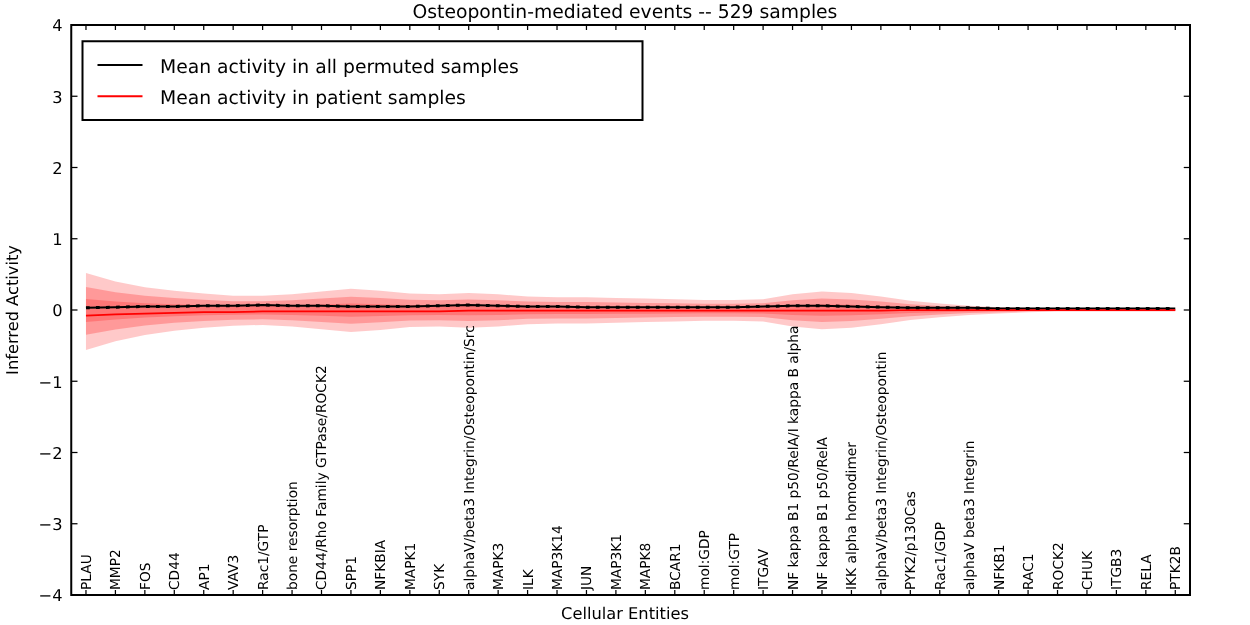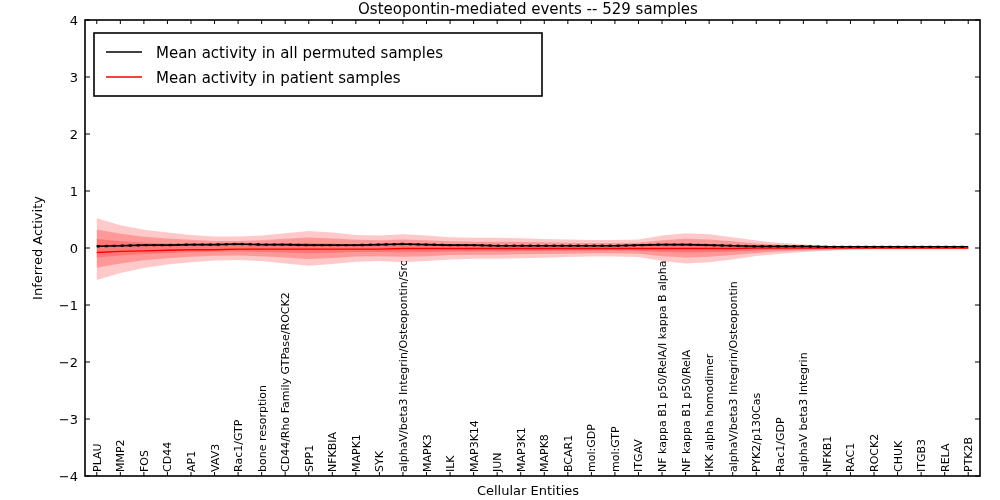--- a/index.html
+++ b/index.html
@@ -1,18 +1,18 @@
 <!DOCTYPE html>
 <html><head>
 <meta charset="utf-8">
 <style>
   html,body{margin:0;padding:0;background:#ffffff;}
   body{width:1000px;height:500px;overflow:hidden;
        font-family:"DejaVu Sans","Liberation Sans",sans-serif;color:#000;}
-  #root{position:relative;width:916px;height:500px;margin-left:28px;}
+  #root{position:relative;width:916px;height:500px;}
   svg{display:block;}
   .ttl{font-size:15px;fill:#000;}
   .axlbl{font-size:13px;fill:#000;}
   .tick{font-size:13px;fill:#000;}
   .xtick{font-size:11px;fill:#000;}
   .lgd{font-size:15px;fill:#000;}
 </style>
 </head>
 <body>
 

